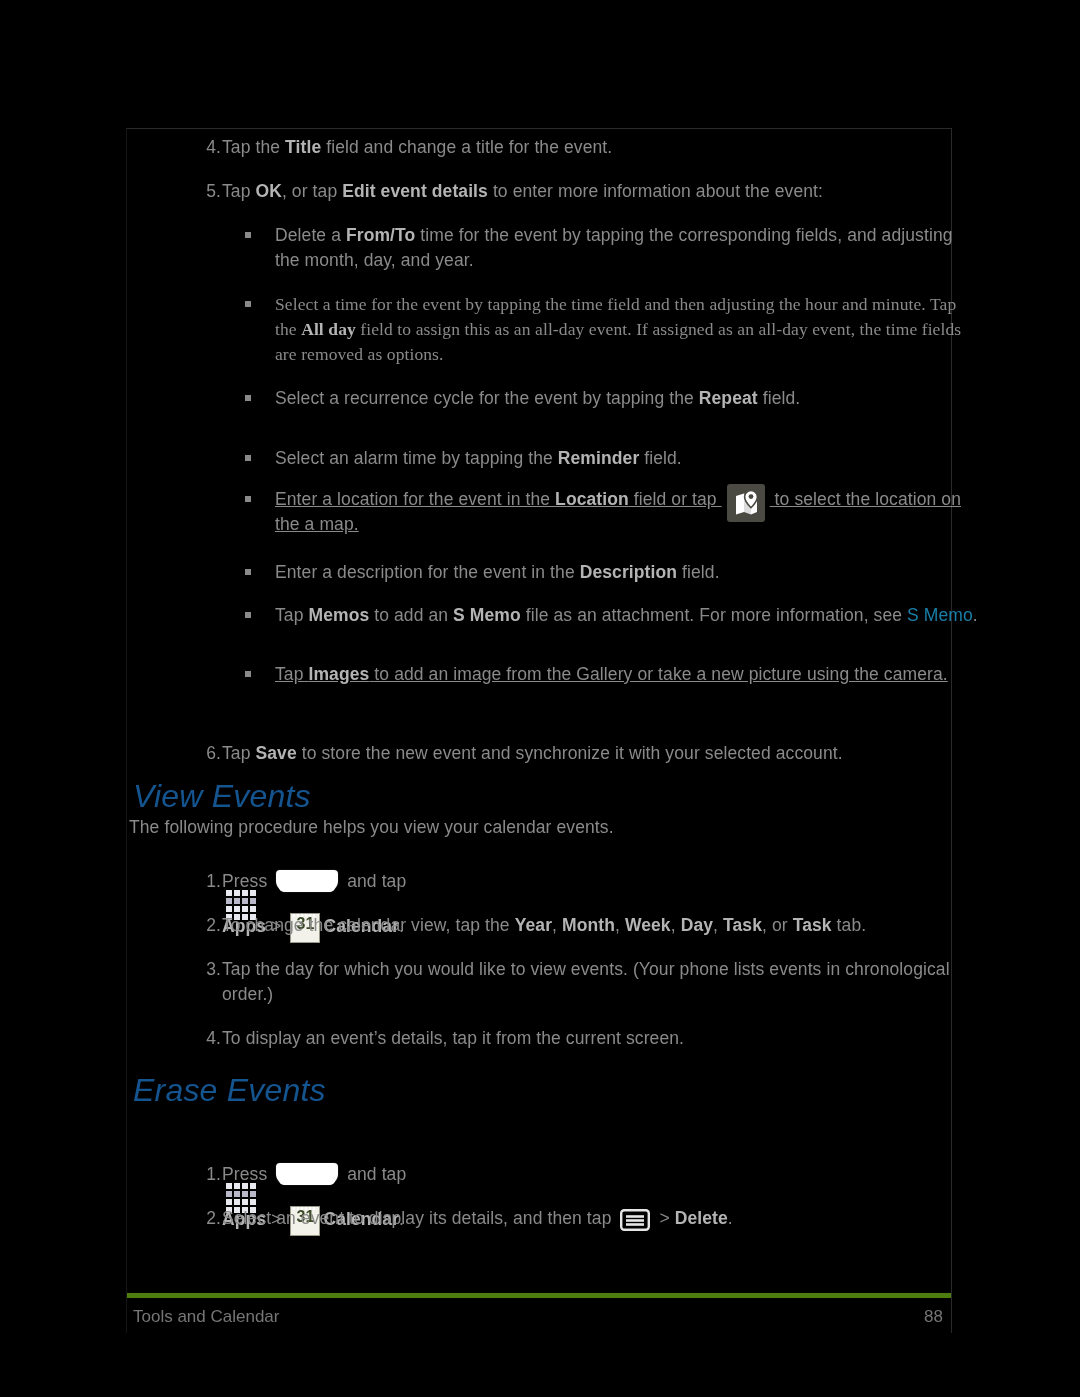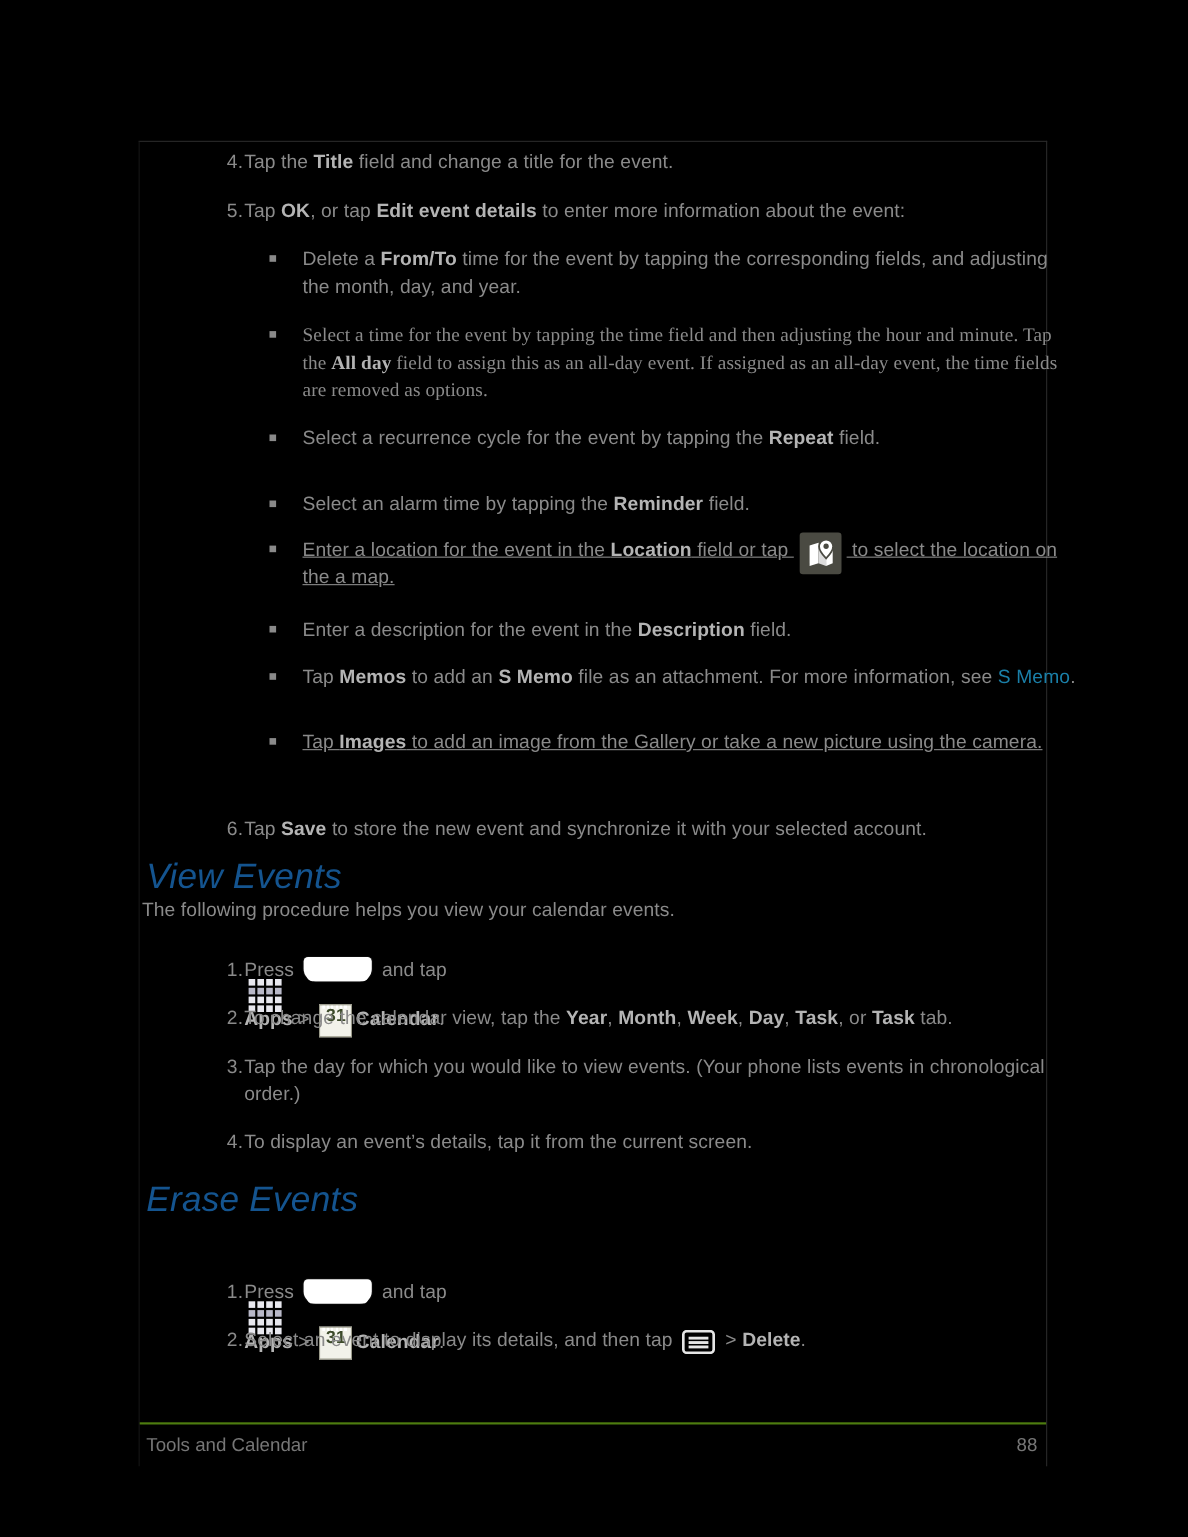--- a/index.html
+++ b/index.html
@@ -200,21 +200,21 @@
   }
   .menu-icon svg { display: block; }
 
   
   #footer {
     position: absolute;
     left: 0;
     bottom: 0;
     width: 100%;
     height: 40px;
-    border-top: 2px solid #4d7c0f;
+    border-top: 5px solid #4d7c0f;
     box-sizing: border-box;
   }
   #footer .f-left,
   #footer .f-right {
     position: absolute;
     top: 8px;
     color: #767676;
     font-size: 17px;
     line-height: 22px;
   }

